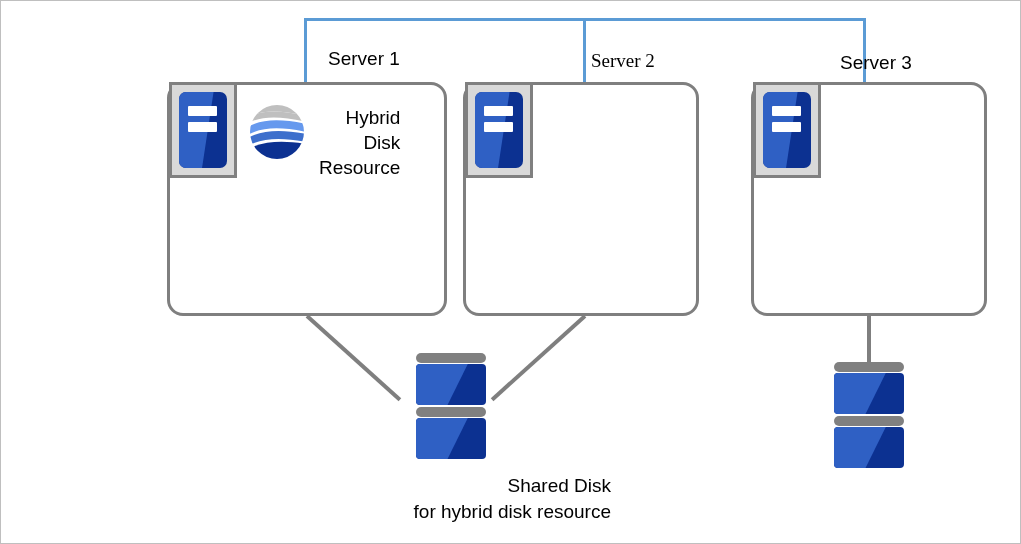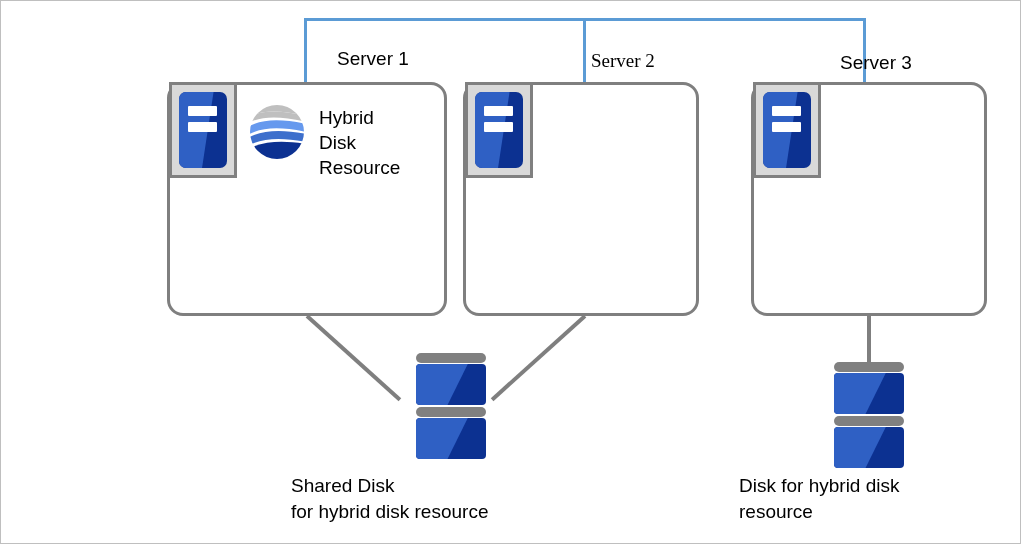--- a/index.html
+++ b/index.html
@@ -93,20 +93,21 @@
     height: 56px;
   }
 
   
   .res-text {
     position: absolute;
     font-size: 19px;
     color: #000000;
     line-height: 25px;
     white-space: pre-line;
+    text-align: right;
   }
 
   
   .disk {
     position: absolute;
     width: 70px;
   }
   .disk .cap {
     height: 10px;
     background: #808080;
@@ -136,35 +137,35 @@
     background: #7f7f7f;
     transform-origin: 0 50%;
   }
 
   
   .caption {
     position: absolute;
     font-size: 19px;
     color: #000000;
     line-height: 26px;
-    text-align: left;
+    text-align: right;
     white-space: pre-line;
   }
 </style>
 </head>
 <body>
 
 <div id="canvas">
 
   <div class="net-h" style="left:303px; top:17px; width:562px;"></div>
   <div class="net-v" style="left:303px; top:17px; height:64px;"></div>
   <div class="net-v" style="left:582px; top:17px; height:64px;"></div>
   <div class="net-v" style="left:862px; top:17px; height:64px;"></div>
 
-  <div class="server-label" style="left:336px; top:48px;">Server 1</div>
+  <div class="server-label" style="left:327px; top:48px;">Server 1</div>
   <div class="server-label" style="left:590px; top:50px;font-family:Liberation Serif, serif;">Server 2</div>
   <div class="server-label" style="left:839px; top:52px;">Server 3</div>
 
   <div class="conn" style="left:306px; top:313px; width:125px; height:4px;
               transform: rotate(42deg);"></div>
 
   <div class="conn" style="left:584px; top:313px; width:125px; height:4px;
               transform: rotate(138deg);"></div>
 
   <div class="conn" style="left:866px; top:313px; width:4px; height:48px;"></div>
@@ -223,16 +224,14 @@
   </div>
   <div class="caption" style="left:290px; top:472px; width:320px;">Shared Disk
 for hybrid disk resource</div>
 
   <div class="disk" style="left:833px; top:361px;">
     <div class="cap"></div>
     <div class="platter"></div>
     <div class="cap"></div>
     <div class="platter"></div>
   </div>
-  <div class="caption" style="left:738px; top:472px; width:260px;">Disk for hybrid disk
-resource</div>
 
 </div>
 
 </body></html>

